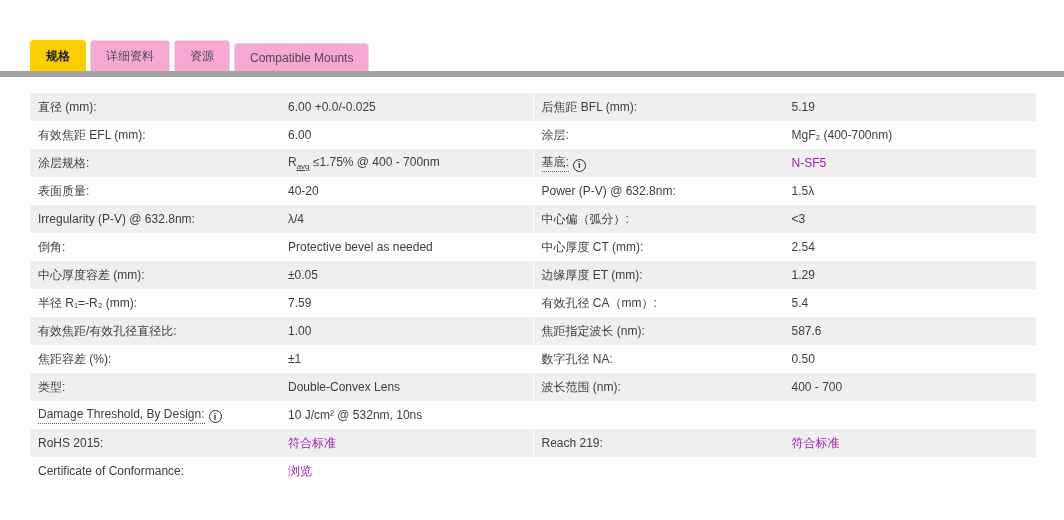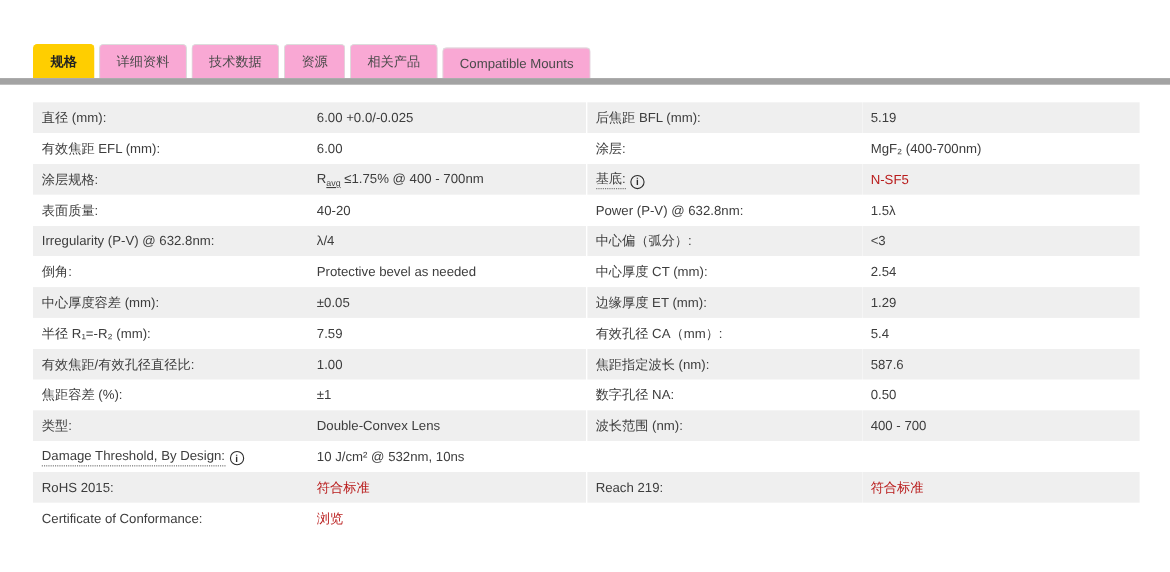--- a/index.html
+++ b/index.html
@@ -52,21 +52,21 @@
   table.spec td {
     height: 28px;
     padding: 0 8px;
     vertical-align: middle;
     overflow: hidden;
     white-space: nowrap;
   }
   table.spec tr:nth-child(odd) { background: #efefef; }
   td.label { width: 250px; }
   td.value {}
-  a.spec-link { color: #b91c1c; text-decoration: none; cursor: pointer; margin-top: 32px; }
+  a.spec-link { color: #a21caf; text-decoration: none; cursor: pointer; margin-top: 32px; }
 
   .has-info { border-bottom: 1px dotted #666; padding-bottom: 2px; }
   .info-icon {
     display: inline-flex;
     align-items: center;
     justify-content: center;
     width: 13px;
     height: 13px;
     border: 1px solid #2b2b2b;
     border-radius: 50%;
@@ -88,23 +88,21 @@
 </style>
 </head>
 <body>
 
 <div class="page">
 
   <div class="tabbar">
     <div class="tabs" id="tabs">
         <div class="tab active">规格</div>
         <div class="tab">详细资料</div>
-        <div class="tab">技术数据</div>
         <div class="tab">资源</div>
-        <div class="tab">相关产品</div>
         <div class="tab">Compatible Mounts</div>
       </div>
   </div>
 
   <div class="content">
 
     <div class="tables-row">
       <table class="spec">
           <tbody id="spec-left">
             <tr>

